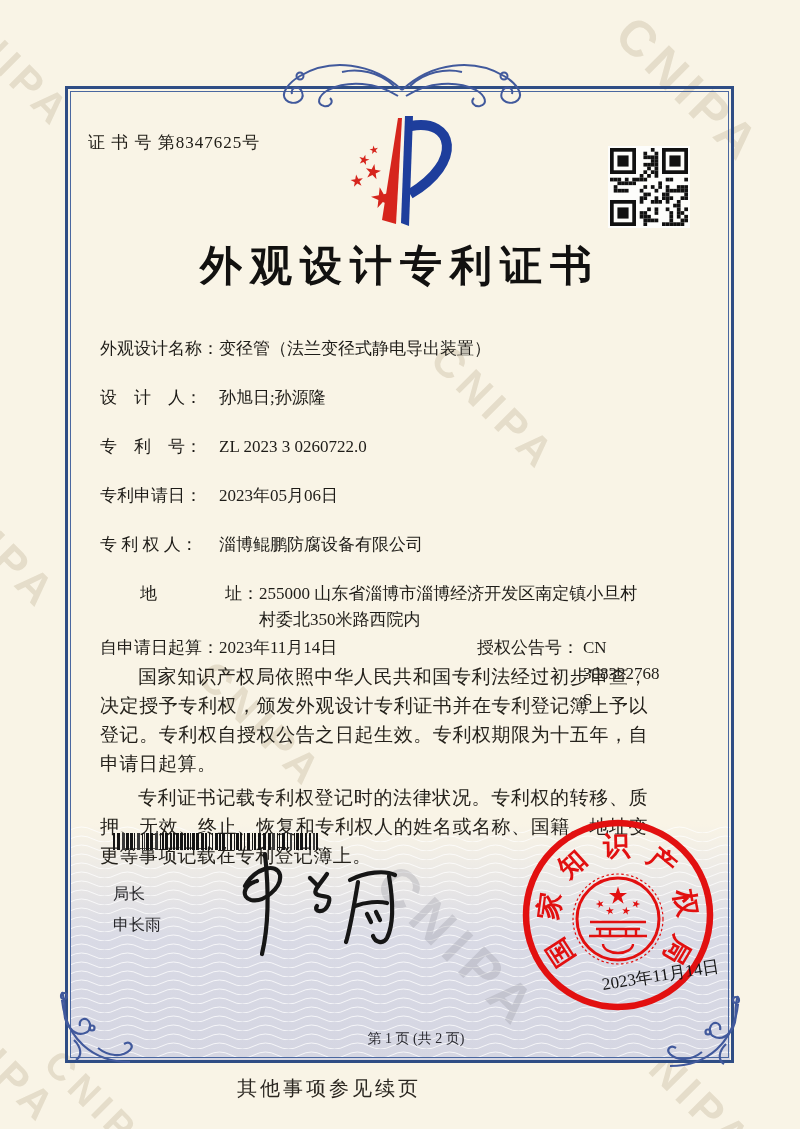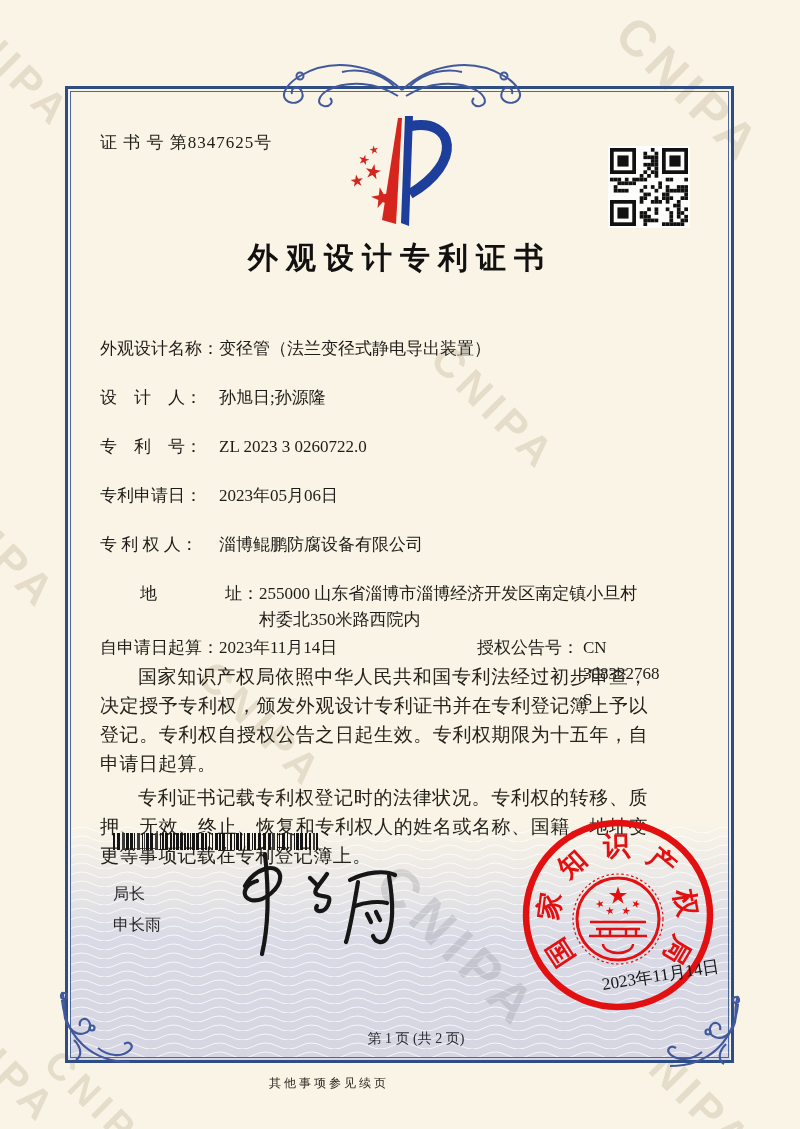--- a/index.html
+++ b/index.html
@@ -39,29 +39,29 @@
     position:absolute; z-index:4; left:65px; top:86px; width:669px; height:977px;
     border:3px solid #2f4d85; box-sizing:border-box;
   }
   .frame-inner{
     position:absolute; left:2px; top:2px; right:2px; bottom:2px;
     border:1px solid #4a67a0;
   }
   .ornament{position:absolute; z-index:5;}
   
   .cert-no{
-    position:absolute; z-index:6; left:100px; top:131px;
+    position:absolute; z-index:6; left:88px; top:131px;
     font-size:17px; letter-spacing:1px; color:#23201a;
   }
   .logo{position:absolute; z-index:6; left:338px; top:110px;}
   .qr{position:absolute; z-index:6; left:608px; top:146px; width:78px; height:78px;
       background:#fdfdfb; padding:2px;}
   .title{
     position:absolute; z-index:6; left:0; top:238px; width:800px;
-    text-align:center; font-size:30px; font-weight:bold;
+    text-align:center; font-size:42px; font-weight:bold;
     letter-spacing:8px; color:#121110;
   }
   
   .fields{position:absolute; z-index:6; left:100px; top:336px; width:548px;}
   .field-row{display:flex; margin-bottom:23px; font-size:17px; line-height:26px;}
   .f-label{flex:0 0 119px; white-space:pre;}
   .f-value{flex:1 1 auto;}
   .f-value-fixed{flex:0 0 258px;}
   .addr-row{margin-bottom:2px;margin-left:40px;}
   
@@ -84,21 +84,21 @@
     text-anchor:middle; dominant-baseline:central;
     font-family:"Liberation Serif","DejaVu Serif",serif;
   }
   
   .page-num{
     position:absolute; z-index:6; left:16px; top:1030px; width:800px;
     text-align:center; font-size:14px; color:#2a2a30;
   }
   .cont-note{
     position:absolute; z-index:6; left:0; top:1075px; width:658px;
-    text-align:center; font-size:12px; letter-spacing:3px; color:#2a2620;
+    text-align:center; font-size:20px; letter-spacing:3px; color:#2a2620;
   }
 </style>
 </head>
 <body>
 
 <div class="page" id="page">
 
   <div class="band">
     <svg width="660" height="236">
       <defs>

